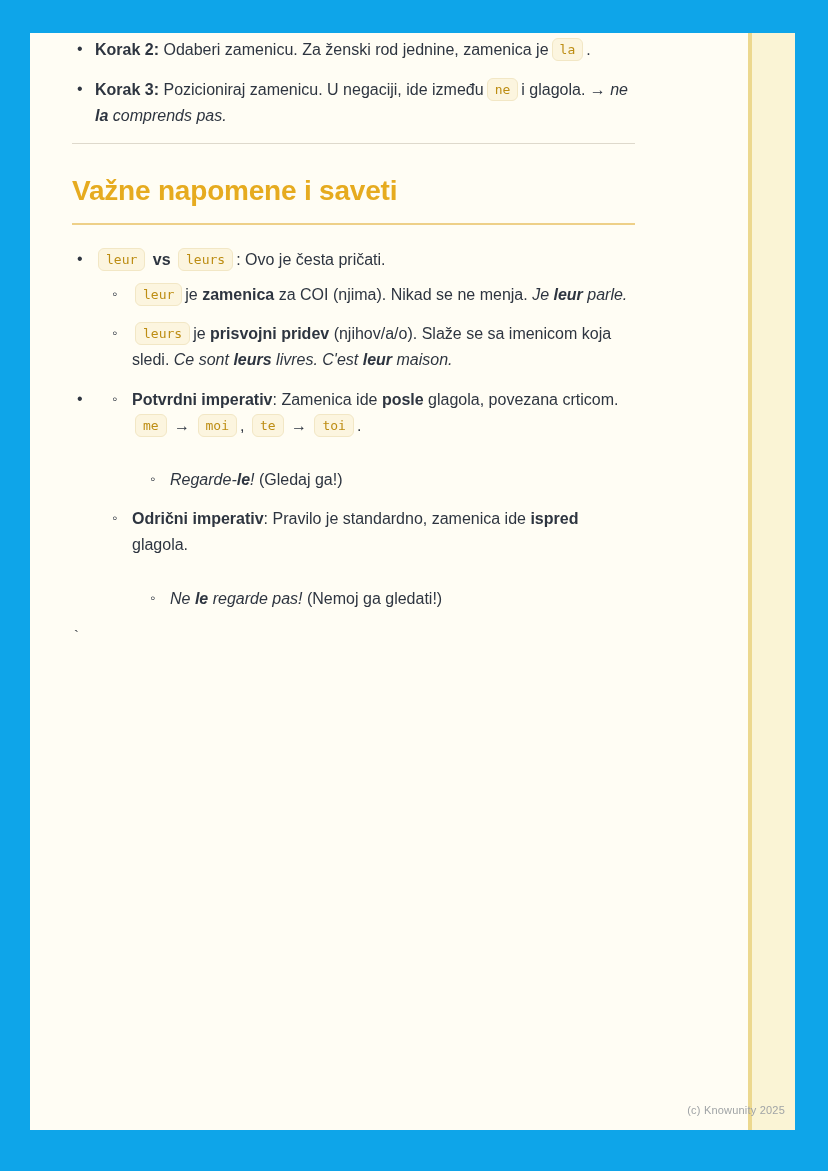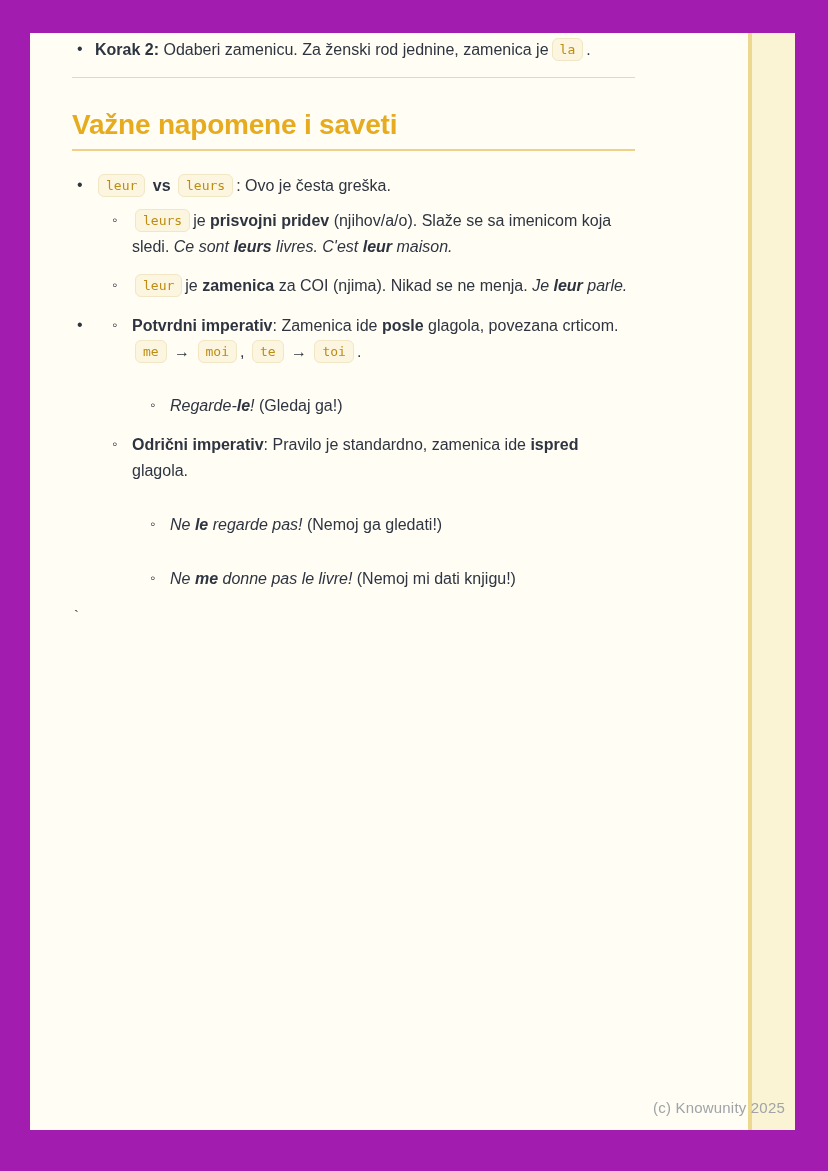--- a/index.html
+++ b/index.html
@@ -1,19 +1,19 @@
 <!DOCTYPE html>
 <html><head>
 <meta charset="utf-8">
 <style>
   html,body{margin:0;padding:0;}
   .page{
     position:relative;
     width:828px;height:1171px;
-    background:#a21caf;
+    background:#0ea5e9;
     font-family:"Liberation Sans", sans-serif;
     overflow:hidden;
   }
   .card{
     position:absolute;left:30px;top:33px;
     width:765px;height:1097px;
     background:#fffdf4;
   }
   .margin-band{
     position:absolute;top:0;right:0;height:100%;width:47px;
@@ -37,21 +37,21 @@
   .l3{margin:10px 0 18px 18px;}
   .l3 > li{position:relative;padding-left:20px;margin-bottom:13px;margin-top:28px;}
   .l3 > li::before{content:"\25E6";position:absolute;left:0;top:-1px;font-size:15px;color:#2e3540;}
   .l3:last-child{margin-bottom:4px;}
   .divider{
     border:none;border-top:1px solid #ded9cc;
     margin:14px 0 0 0;width:563px;
   }
   .heading{
     margin:30px 0 22px 0;
-    padding-bottom:8px;
+    padding-bottom:16px;
     border-bottom:2px solid #eed088;
     color:#e6ab1f;
     font-size:28px;line-height:33px;font-weight:800;
     letter-spacing:-0.2px;
   }
   .run{white-space:pre-wrap;}
   .run.b{font-weight:700;}
   .run.i{font-style:italic;}
   .run.bi{font-weight:700;font-style:italic;}
   .chip{
@@ -62,74 +62,74 @@
     background:#fcf5df;
     border:1px solid #f2e7c5;
     border-radius:6px;
     color:#bd8d13;
     margin:0 3px;
     vertical-align:1px;
   }
   .stray{margin:16px 0 0 2px;font-size:15px;color:#3a3f46;line-height:16px;}
   .footer{
     position:absolute;right:10px;bottom:14px;
-    font-size:15px;color:#a0a4a6;
+    font-size:11px;color:#a0a4a6;
     z-index:2;letter-spacing:0.2px;
   }
 </style>
 </head>
 <body>
 
 <div class="page">
   <div class="card">
     <div class="margin-band"></div>
 
     <div class="content">
 
       <ul class="l1">
         <li>
           <span class="li-text"><span class="run b">Korak 2:</span><span class="run"> Odaberi zamenicu. Za ženski rod jednine, zamenica je</span><span class="chip">la</span><span class="run">.</span></span>
         </li>
+        <li>
+          <span class="li-text"><span class="run b">Korak 3:</span><span class="run"> Pozicioniraj zamenicu. U negaciji, ide između</span><span class="chip">ne</span><span class="run">i glagola. → </span><span class="run i">ne </span><span class="run bi">la</span><span class="run i"> comprends pas.</span></span>
+        </li>
       </ul>
 
       <hr class="divider">
 
       <h2 class="heading">Važne napomene i saveti</h2>
 
       <ul class="l1">
         <li>
-          <span class="li-text"><span class="chip">leur</span><span class="run"> </span><span class="run b">vs</span><span class="run"> </span><span class="chip">leurs</span><span class="run">: Ovo je česta greška.</span></span>
+          <span class="li-text"><span class="chip">leur</span><span class="run"> </span><span class="run b">vs</span><span class="run"> </span><span class="chip">leurs</span><span class="run">: Ovo je česta pričati.</span></span>
           <ul class="l2">
             <li>
-              <span class="li-text"><span class="chip">leurs</span><span class="run">je </span><span class="run b">prisvojni pridev</span><span class="run"> (njihov/a/o). Slaže se sa imenicom koja sledi. </span><span class="run i">Ce sont </span><span class="run bi">leurs</span><span class="run i"> livres. C'est </span><span class="run bi">leur</span><span class="run i"> maison.</span></span>
+              <span class="li-text"><span class="chip">leur</span><span class="run">je </span><span class="run b">zamenica</span><span class="run"> za COI (njima). Nikad se ne menja. </span><span class="run i">Je </span><span class="run bi">leur</span><span class="run i"> parle.</span></span>
             </li>
             <li>
-              <span class="li-text"><span class="chip">leur</span><span class="run">je </span><span class="run b">zamenica</span><span class="run"> za COI (njima). Nikad se ne menja. </span><span class="run i">Je </span><span class="run bi">leur</span><span class="run i"> parle.</span></span>
+              <span class="li-text"><span class="chip">leurs</span><span class="run">je </span><span class="run b">prisvojni pridev</span><span class="run"> (njihov/a/o). Slaže se sa imenicom koja sledi. </span><span class="run i">Ce sont </span><span class="run bi">leurs</span><span class="run i"> livres. C'est </span><span class="run bi">leur</span><span class="run i"> maison.</span></span>
             </li>
           </ul>
         </li>
         <li>
           <ul class="l2">
             <li>
               <span class="li-text"><span class="run b">Potvrdni imperativ</span><span class="run">: Zamenica ide </span><span class="run b">posle</span><span class="run"> glagola, povezana crticom. </span><span class="chip">me</span><span class="run"> → </span><span class="chip">moi</span><span class="run">, </span><span class="chip">te</span><span class="run"> → </span><span class="chip">toi</span><span class="run">.</span></span>
               <ul class="l3">
                 <li>
                   <span class="li-text"><span class="run i">Regarde-</span><span class="run bi">le</span><span class="run i">!</span><span class="run"> (Gledaj ga!)</span></span>
                 </li>
               </ul>
             </li>
             <li>
               <span class="li-text"><span class="run b">Odrični imperativ</span><span class="run">: Pravilo je standardno, zamenica ide </span><span class="run b">ispred</span><span class="run"> glagola.</span></span>
               <ul class="l3">
                 <li>
                   <span class="li-text"><span class="run i">Ne </span><span class="run bi">le</span><span class="run i"> regarde pas!</span><span class="run"> (Nemoj ga gledati!)</span></span>
                 </li>
-                <li>
-                  <span class="li-text"><span class="run i">Ne </span><span class="run bi">me</span><span class="run i"> donne pas le livre!</span><span class="run"> (Nemoj mi dati knjigu!)</span></span>
-                </li>
               </ul>
             </li>
           </ul>
         </li>
       </ul>
 
       <p class="stray">`</p>
 
     </div>
 

